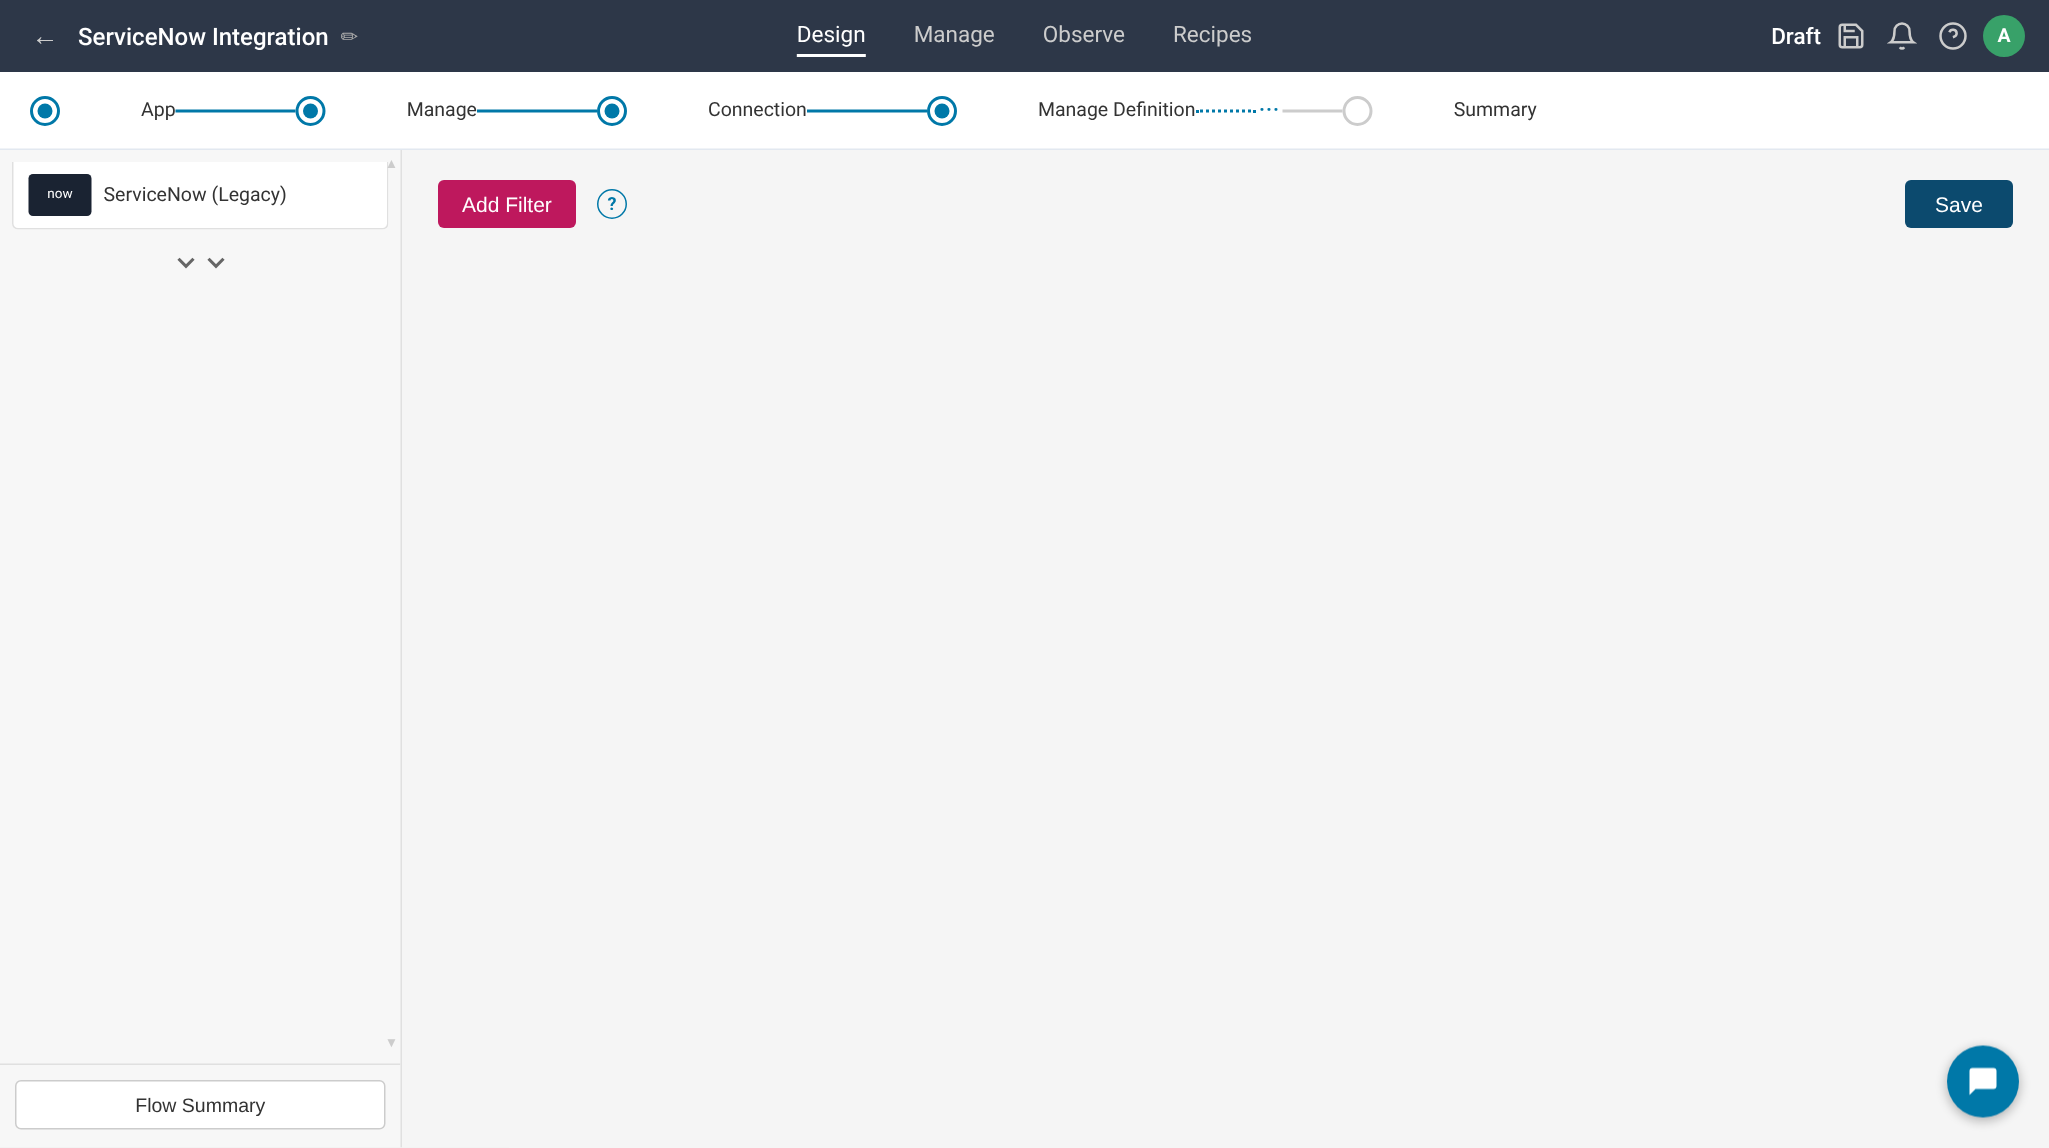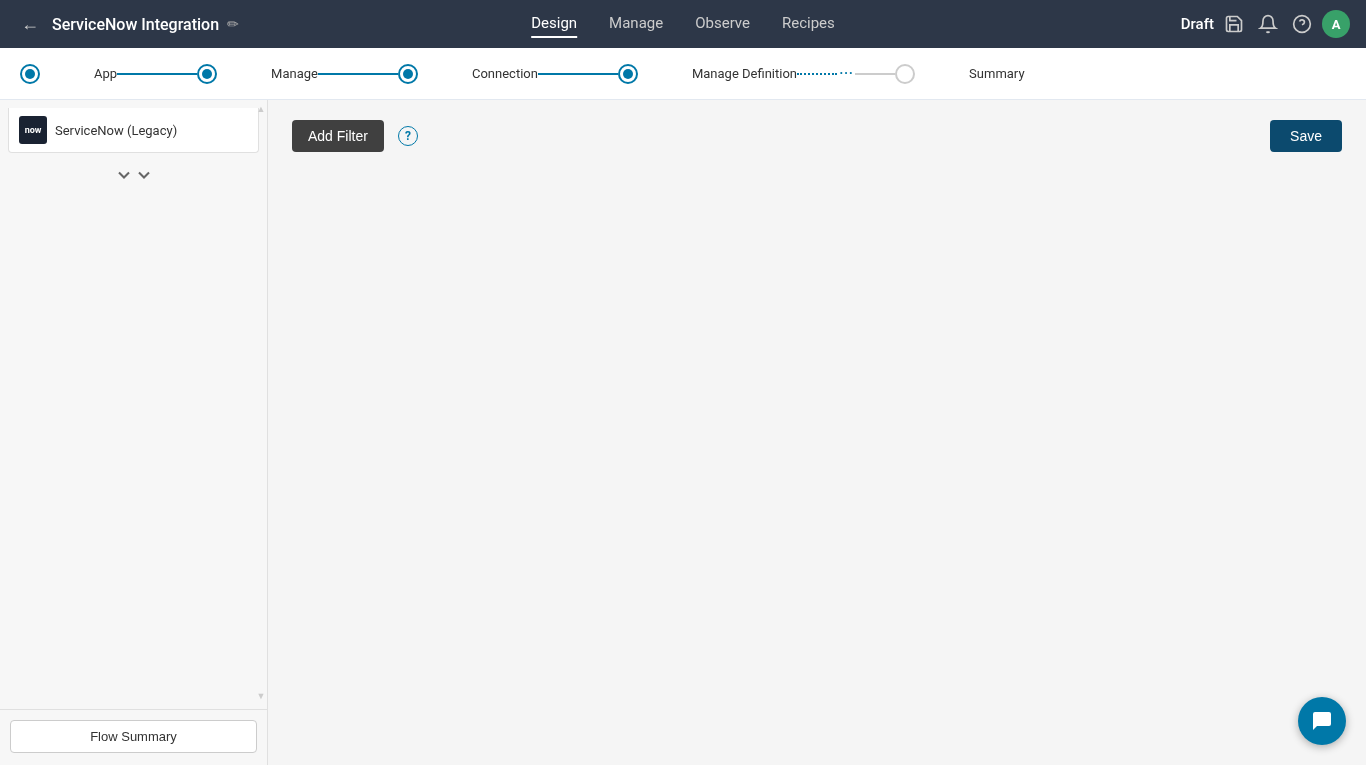--- a/index.html
+++ b/index.html
@@ -200,30 +200,30 @@
       border: 1px solid #e0e0e0;
       border-top: none;
       border-radius: 0 0 4px 4px;
       padding: 8px 10px;
       display: flex;
       align-items: center;
       gap: 8px;
       cursor: pointer;
     }
     .sn-logo {
-      width: 28px;
+      width: 42px;
       height: 28px;
       background: #1a2332;
       border-radius: 3px;
       display: flex;
       align-items: center;
       justify-content: center;
       color: white;
       font-size: 9px;
-      font-weight: bold;
+      font-weight: normal;
       flex-shrink: 0;
     }
     .sn-label {
       font-size: 13px;
       color: #333;
     }
     .chevron-down {
       display: flex;
       justify-content: center;
       margin-top: 12px;
@@ -268,21 +268,21 @@
 
     
     .content-area {
       flex: 1;
       background: #f5f5f5;
       padding: 20px 24px;
       position: relative;
       overflow-y: auto;
     }
     .add-filter-btn {
-      background: #404040;
+      background: #be185d;
       color: white;
       border: none;
       border-radius: 4px;
       padding: 8px 16px;
       font-size: 14px;
       cursor: pointer;
       font-weight: 500;
     }
     .help-icon {
       display: inline-flex;

